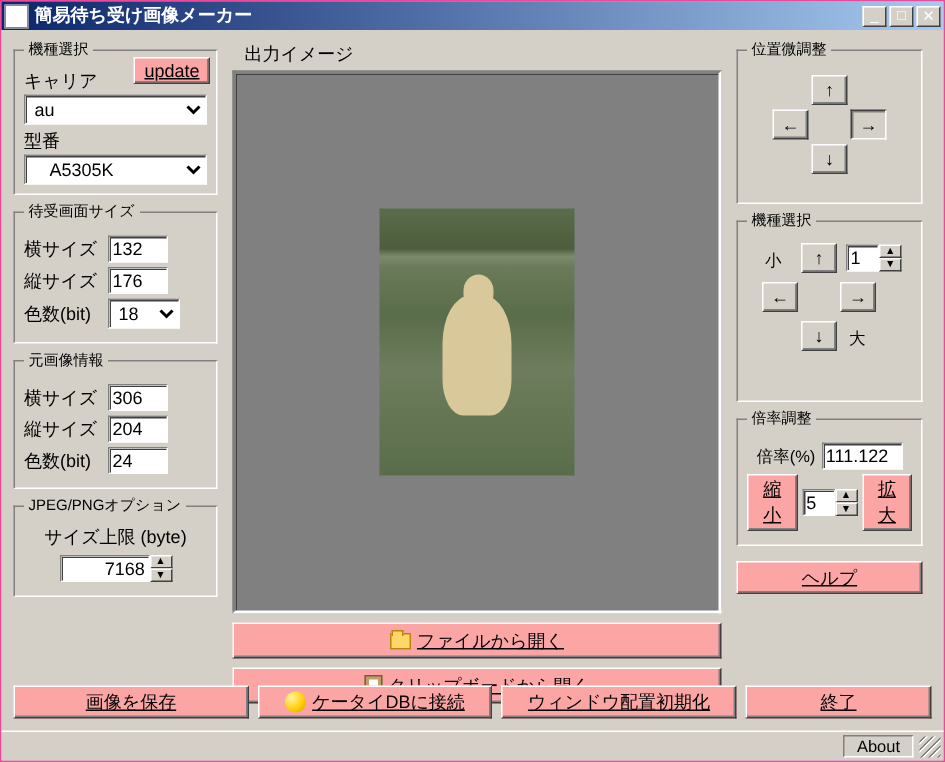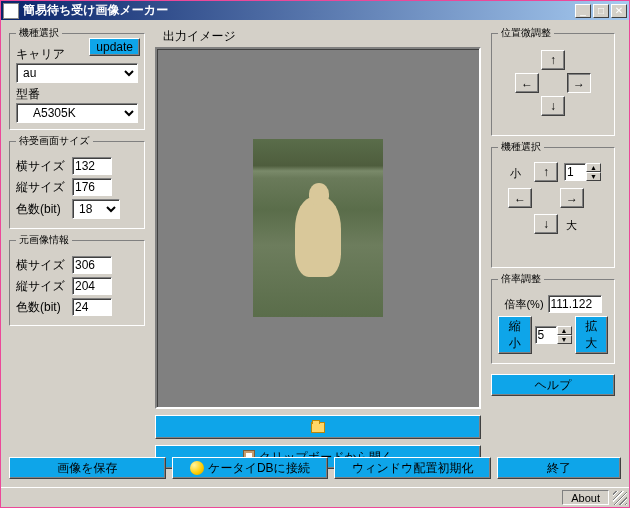--- a/index.html
+++ b/index.html
@@ -10,21 +10,21 @@
 .titlebar .title { flex: 1; font-weight: bold; }
 .titlebar .sysbtns { display: flex; gap: 2px; }
 .sysbtn { width: 16px; height: 14px; background: #d4d0c8; border: 1px solid; border-color: #fff #404040 #404040 #fff; font-size: 10px; display: flex; align-items: center; justify-content: center; font-family: sans-serif; }
 .client { position: absolute; top: 19px; left: 0; right: 0; bottom: 0; background: #d4d0c8; padding: 4px; }
 fieldset { border: 1px solid #808080; border-top-color: #808080; border-left-color: #808080; border-right-color: #fff; border-bottom-color: #fff; padding: 6px; margin-bottom: 4px; position: relative; background: #d4d0c8; }
 fieldset > legend { padding: 0 3px; background: #d4d0c8; font-size: 10px; }
 .row { display: flex; align-items: center; margin: 3px 0; gap: 4px; }
 .label { white-space: nowrap; }
 input[type=text], select { font-size: 12px; background: #fff; border: 1px solid; border-color: #808080 #fff #fff #808080; box-shadow: inset 1px 1px 0 #404040; padding: 1px 2px; height: 18px; }
 select { height: 20px; }
-.btn { background: #0ea5e9; border: 1px solid; border-color: #fff #404040 #404040 #fff; box-shadow: inset -1px -1px 0 #808080; padding: 2px 6px; font-size: 12px; display: inline-flex; align-items: center; justify-content: center; gap: 4px; cursor: default; }
+.btn { background: #fca5a5; border: 1px solid; border-color: #fff #404040 #404040 #fff; box-shadow: inset -1px -1px 0 #808080; padding: 2px 6px; font-size: 12px; display: inline-flex; align-items: center; justify-content: center; gap: 4px; cursor: default; text-decoration: underline; }
 .leftcol { position: absolute; left: 8px; top: 6px; width: 136px; }
 .centercol { position: absolute; left: 154px; top: 6px; width: 326px; }
 .rightcol { position: absolute; left: 490px; top: 6px; width: 124px; }
 .preview { border: 2px solid; border-color: #808080 #fff #fff #808080; box-shadow: inset 1px 1px 0 #404040; background: #808080; height: 362px; display: flex; align-items: center; justify-content: center; }
 .preview-inner { width: 130px; height: 178px; background: linear-gradient(180deg,#5a6d4a 0%,#4e5d3d 15%,#7a8a6a 18%,#6a7a5a 22%,#5a6d4a 40%,#6d7d5d 60%,#5a6d4a 100%); position:relative; overflow:hidden; }
 .dog { position:absolute; left:42px; top:58px; width:46px; height:80px; background:#d9c89a; border-radius:40% 40% 30% 30%; }
 .dog::before { content:""; position:absolute; left:14px; top:-14px; width:20px; height:22px; background:#d9c89a; border-radius:50% 50% 40% 40%; }
 .bottomrow { position: absolute; left: 8px; bottom: 28px; right: 8px; display: flex; gap: 6px; }
 .bottomrow .btn { flex: 1; height: 22px; }
 .statusbar { position: absolute; left: 0; right: 0; bottom: 0; height: 20px; border-top: 1px solid #fff; display: flex; justify-content: flex-end; padding: 2px 20px 2px 4px; }
@@ -101,31 +101,45 @@
         <div class="row">
             <span class="label" style="width:52px;">縦サイズ</span>
             <input type="text" style="width: 40px;" value="204">
           </div>
         <div class="row">
             <span class="label" style="width:52px;">色数(bit)</span>
             <input type="text" style="width: 40px;" value="24">
           </div>
       </fieldset>
 
+      <fieldset>
+        <legend>JPEG/PNGオプション</legend>
+        <div class="label" style="text-align:center;">サイズ上限 (byte)</div>
+        <div class="row" style="justify-content:center;">
+          <div class="spin">
+            <input type="text" style="width: 60px; text-align: right;" value="7168">
+            <div class="sp">
+                <div class="sb">▲</div>
+                <div class="sb">▼</div>
+              </div>
+          </div>
+        </div>
+      </fieldset>
     </div>
 
     <div class="centercol">
       <div class="label" style="margin:2px 0 2px 8px;">出力イメージ</div>
       <div class="preview">
         <div class="preview-inner">
           <div class="dog"></div>
         </div>
       </div>
       <button class="btn" style="width:100%;height:24px;margin-top:6px;">
         <span class="folder-icon"></span>
+        <span>ファイルから開く</span>
       </button>
       <button class="btn" style="width:100%;height:24px;margin-top:6px;">
         <span class="clip-icon"></span>
         <span>クリップボードから開く</span>
       </button>
     </div>
 
     <div class="rightcol">
       <fieldset style="height:110px;">
         <legend>位置微調整</legend>

